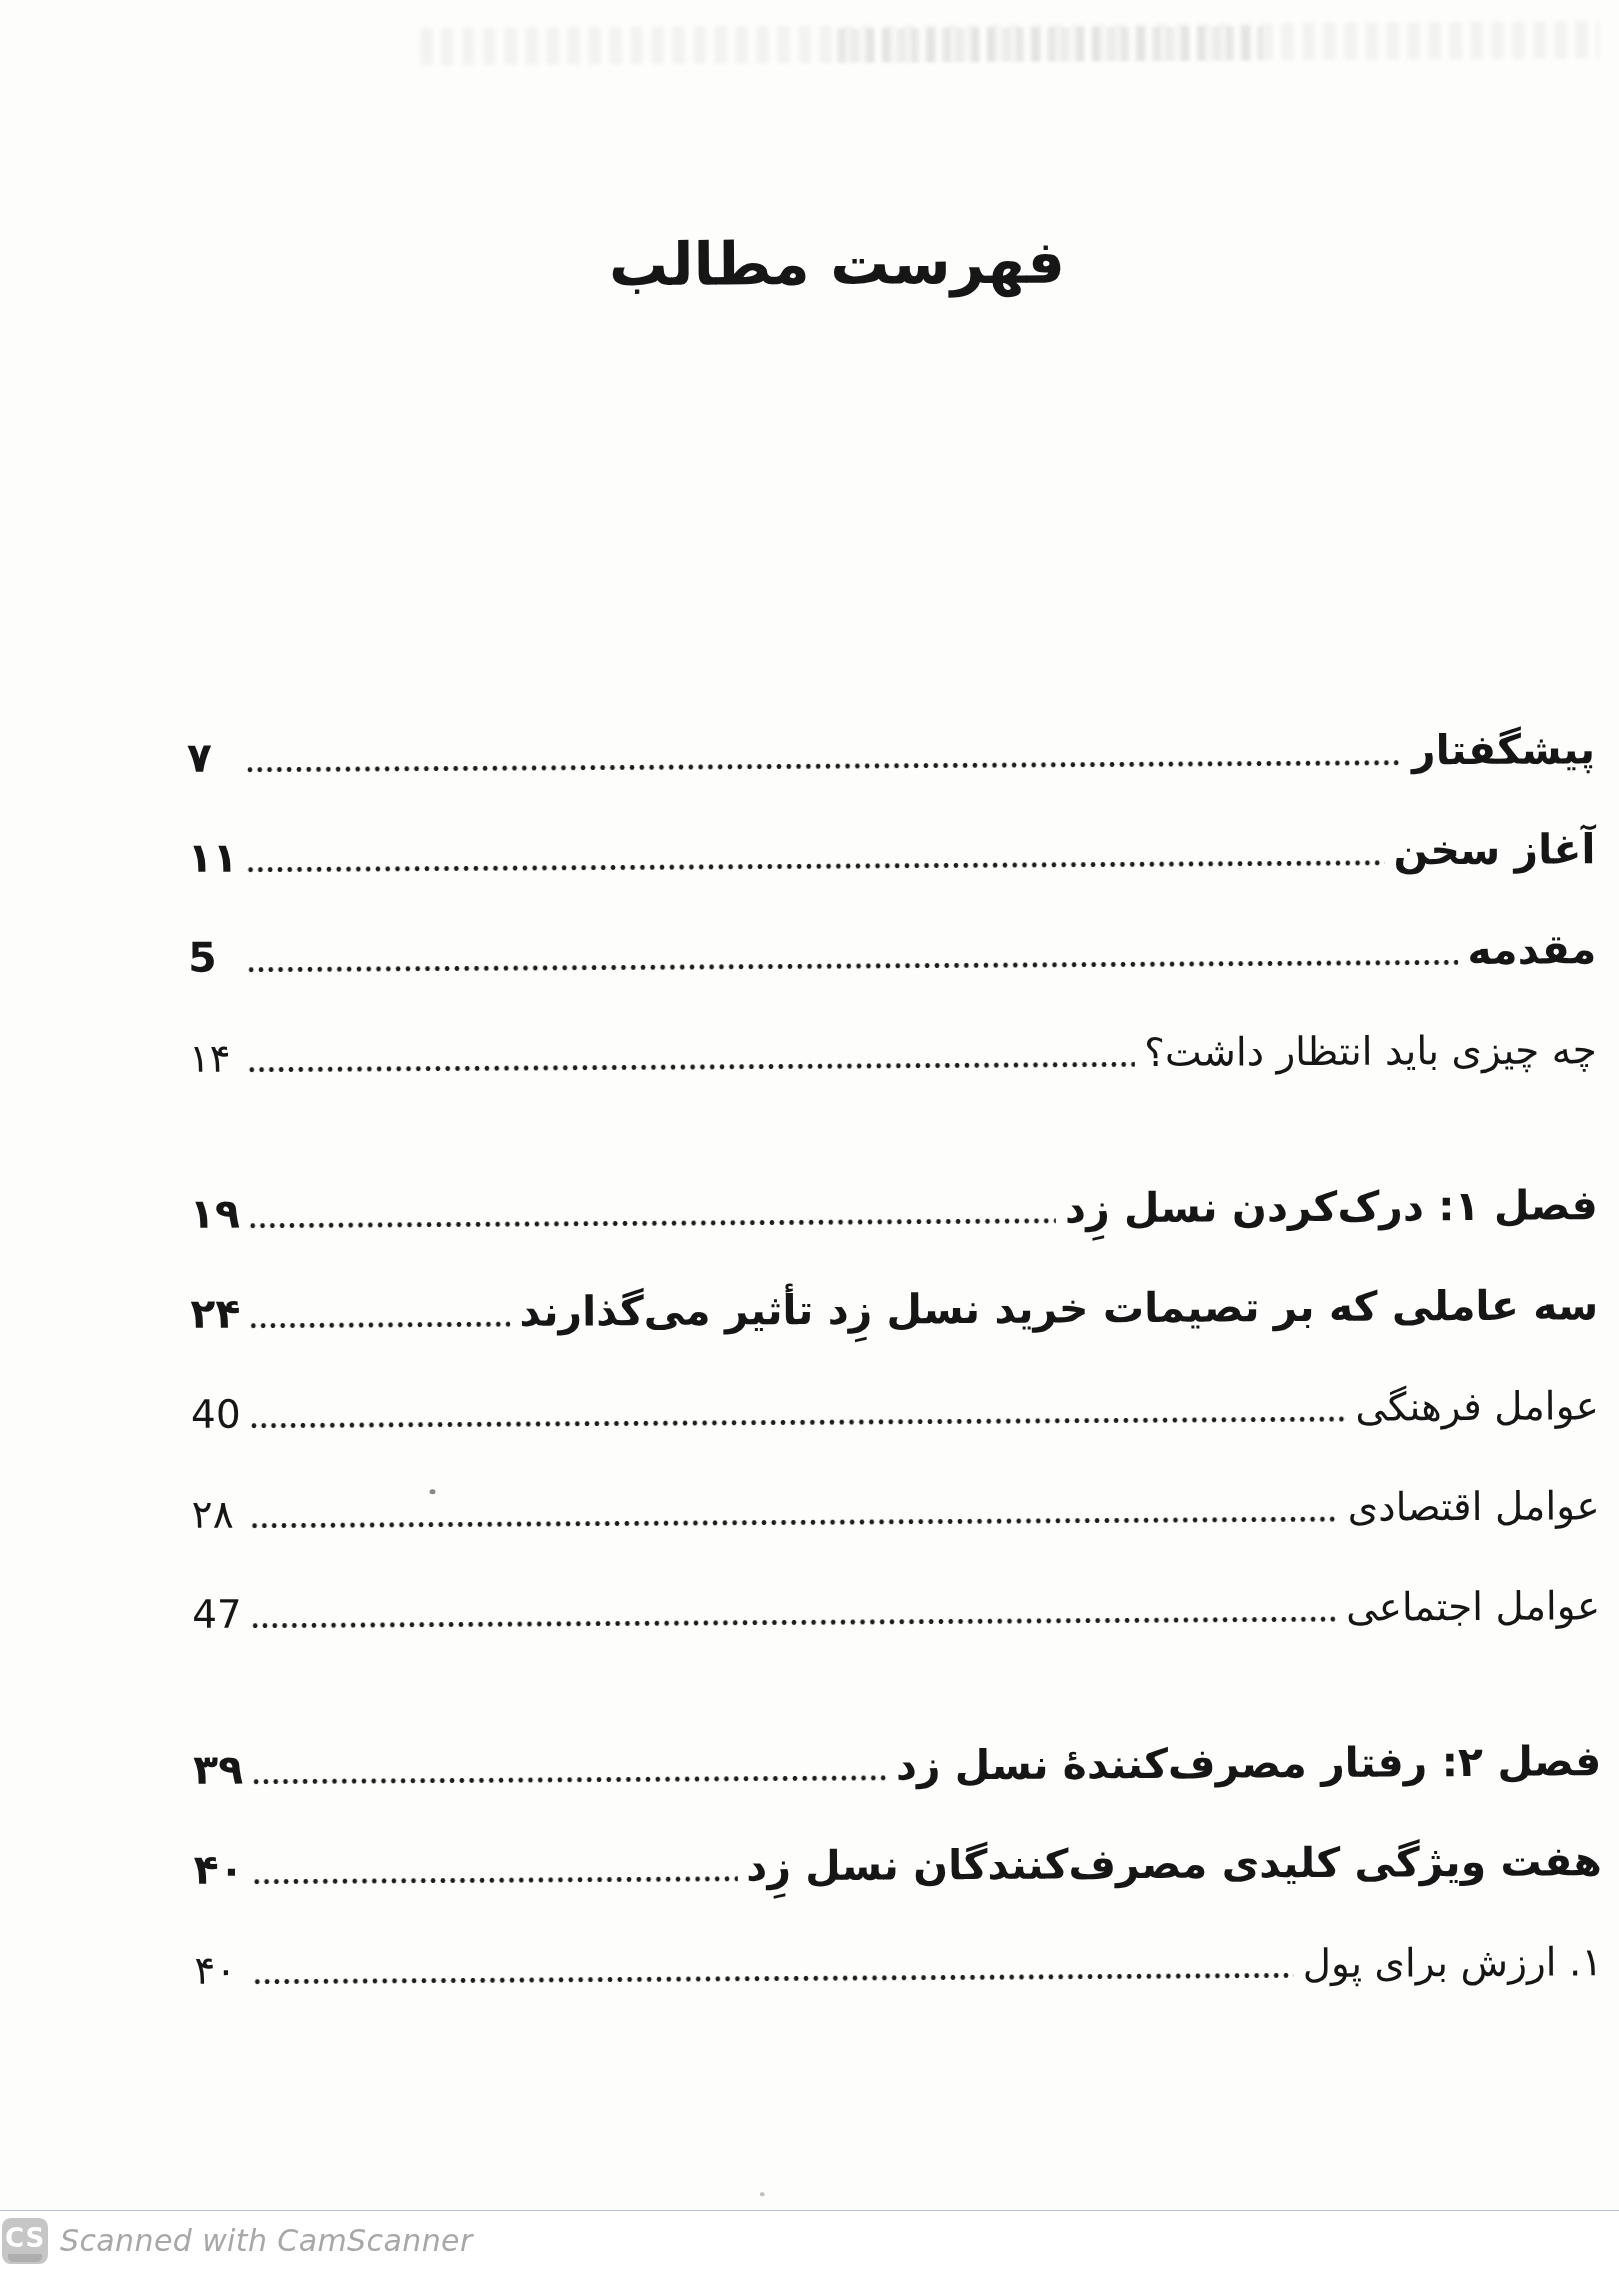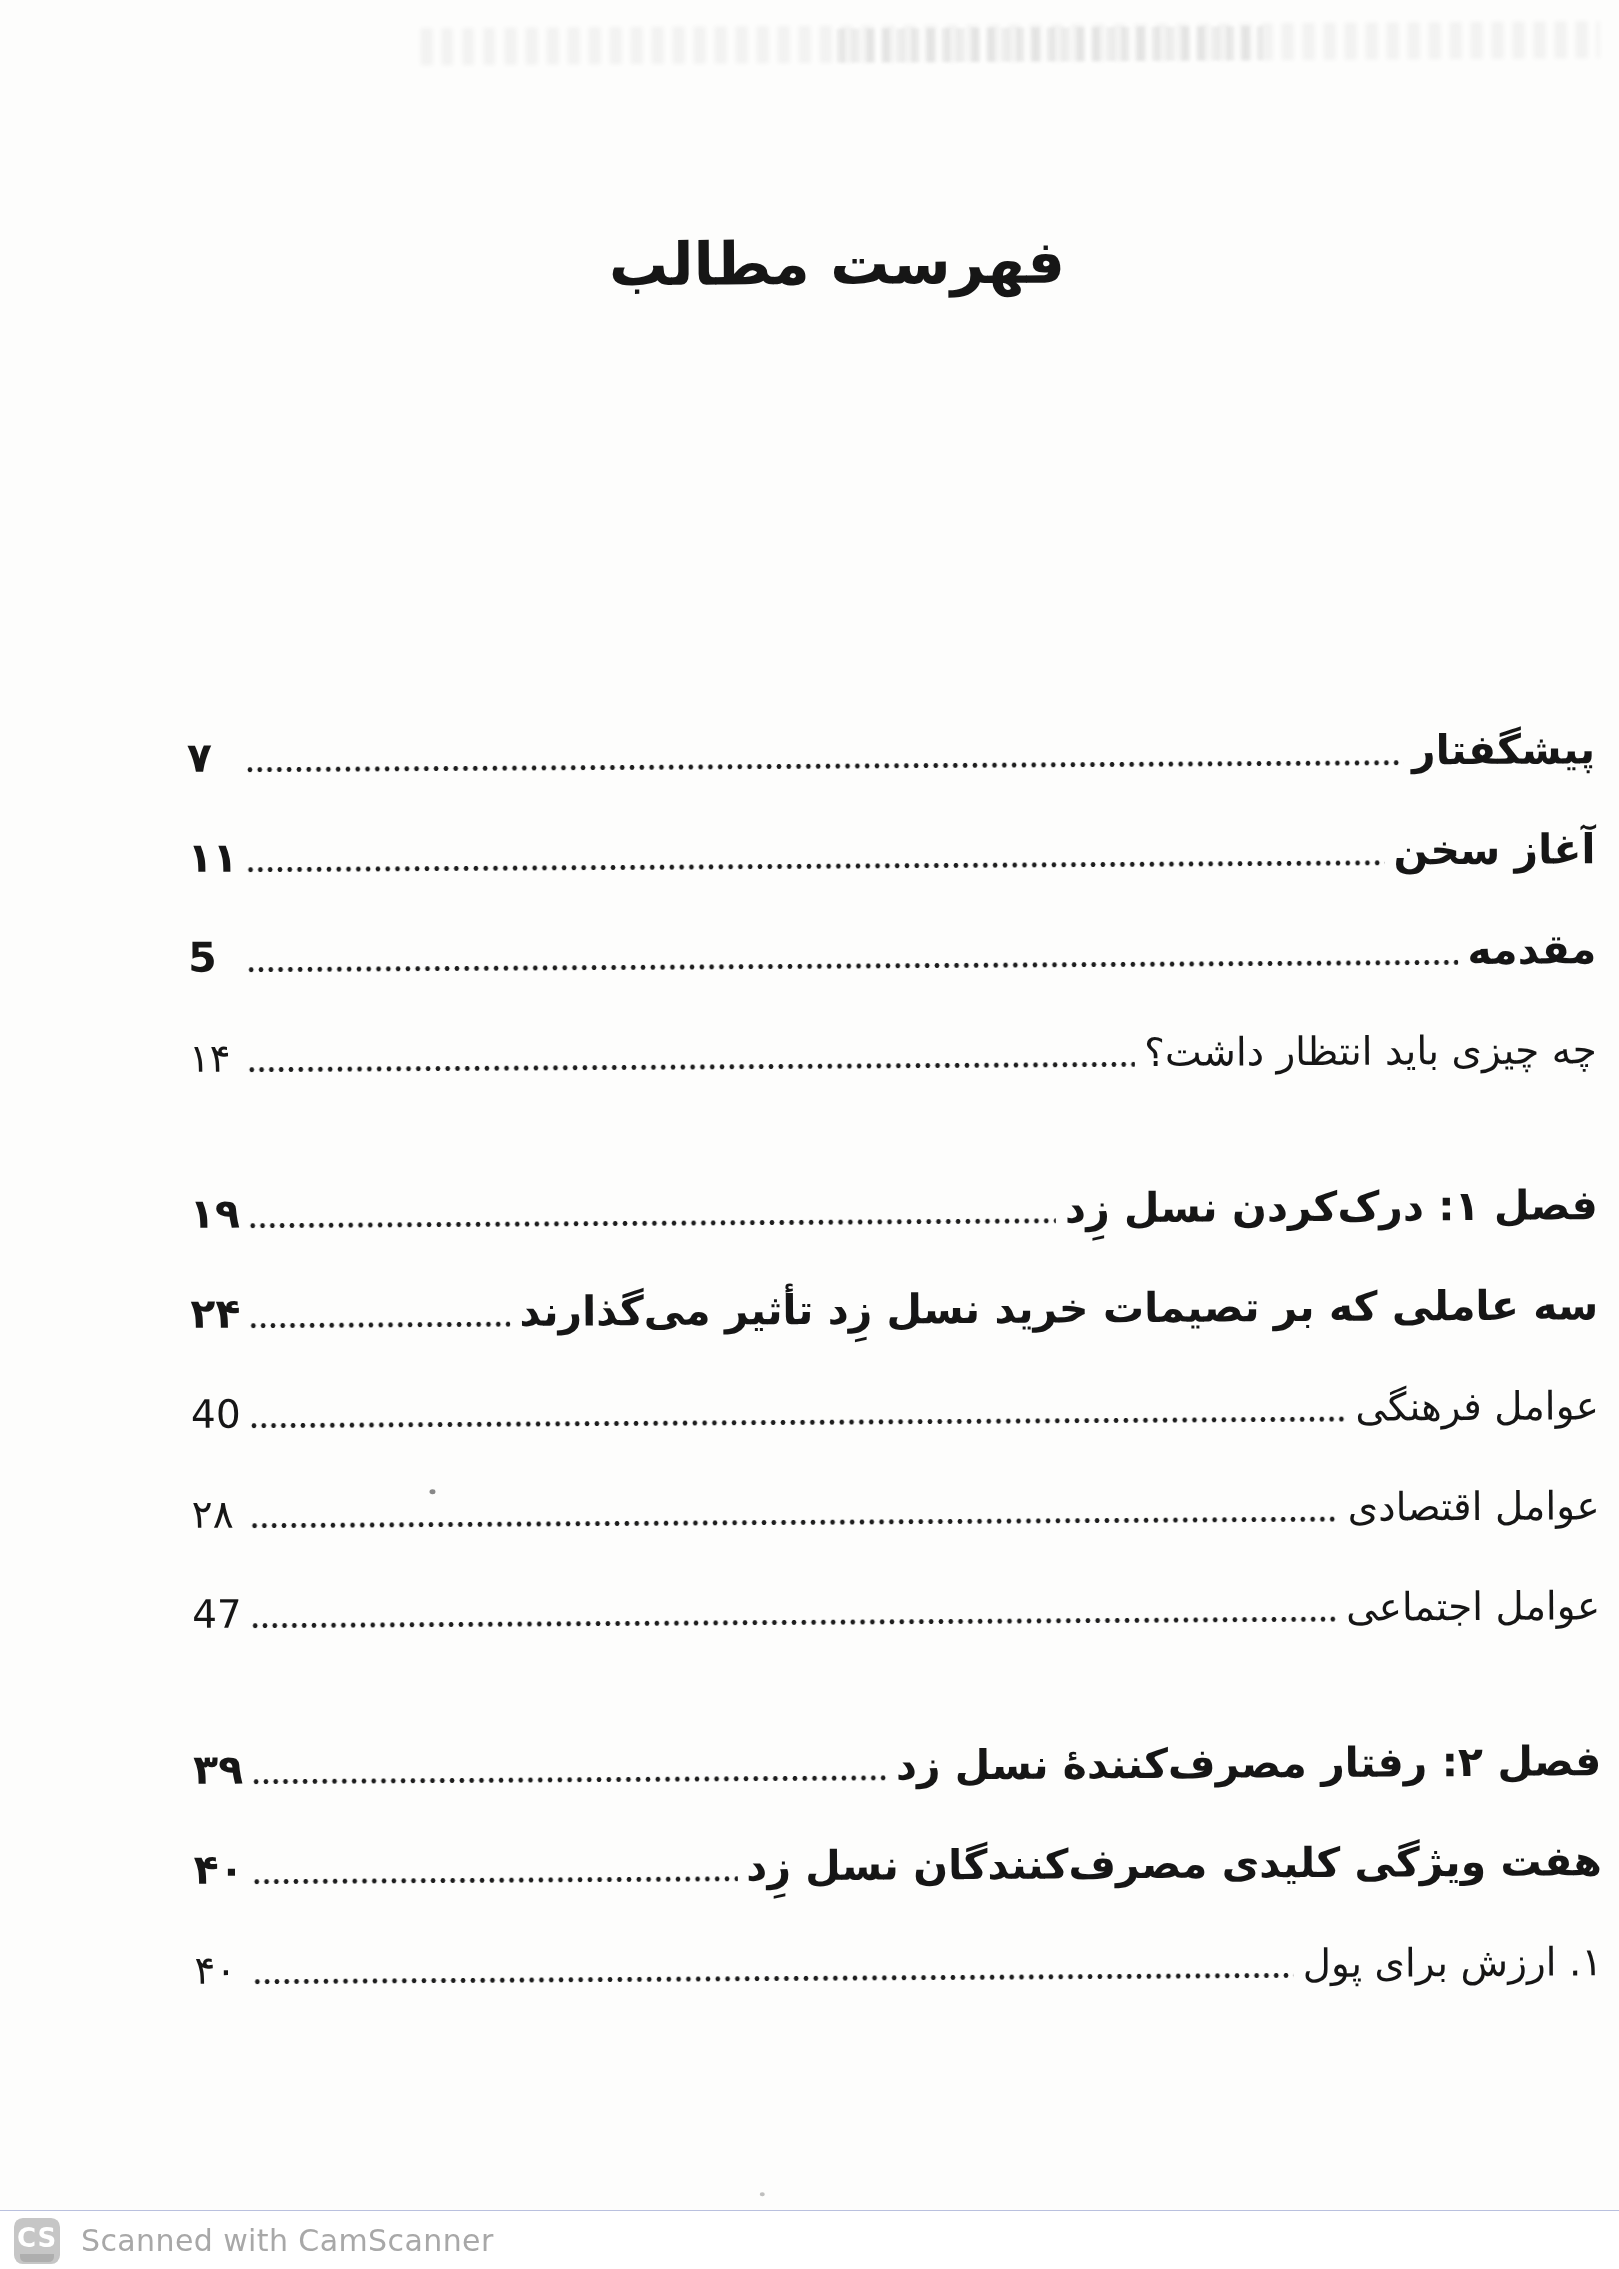--- a/index.html
+++ b/index.html
@@ -36,29 +36,29 @@
     background-size:9.8px 10.6px;background-repeat:repeat-x;background-position:0 50%;}
   .page-num{flex:0 0 auto;min-width:53px;text-align:left;}
 
   
   .artifact{position:absolute;border-radius:50%;background:#4a4a4a;}
   .a1{left:426px;top:1465px;width:6.2px;height:5.3px;opacity:.65;}
   .a2{left:752px;top:2170px;width:5.3px;height:4.4px;opacity:.35;}
 
   .footer{position:absolute;left:0;right:0;bottom:0;height:60px;
     background:#ffffff;border-top:1.8px solid #b9c0de;
-    display:flex;align-items:center;gap:21px;padding-left:14px;box-sizing:border-box;}
+    display:flex;align-items:center;gap:12px;padding-left:2px;box-sizing:border-box;}
   .cs-badge{width:46px;height:46px;border-radius:8.9px;background:#c6c6c6;
     position:relative;display:flex;align-items:center;justify-content:center;
     box-sizing:border-box;}
   .cs-badge::after{content:"";position:absolute;bottom:1.8px;left:6.2px;right:6.2px;height:8px;
     background:#aeaeae;border-radius:0 0 5.3px 5.3px;}
   .cs-badge > span{color:#ffffff;font-weight:bold;font-size:26px;letter-spacing:0.9px;
     position:relative;top:-2.7px;}
-  .footer-text{color:#a8a8a8;font-size:30px;letter-spacing:0.4px;}
+  .footer-text{color:#a8a8a8;font-size:30px;letter-spacing:0.4px;font-style:italic;}
 </style>
 </head>
 <body>
 
 <div class="page">
   <div class="content">
     <div class="bleed"></div>
     <div class="bleed2"></div>
     <h1 class="title">
       <span>فهرست مطالب</span>

